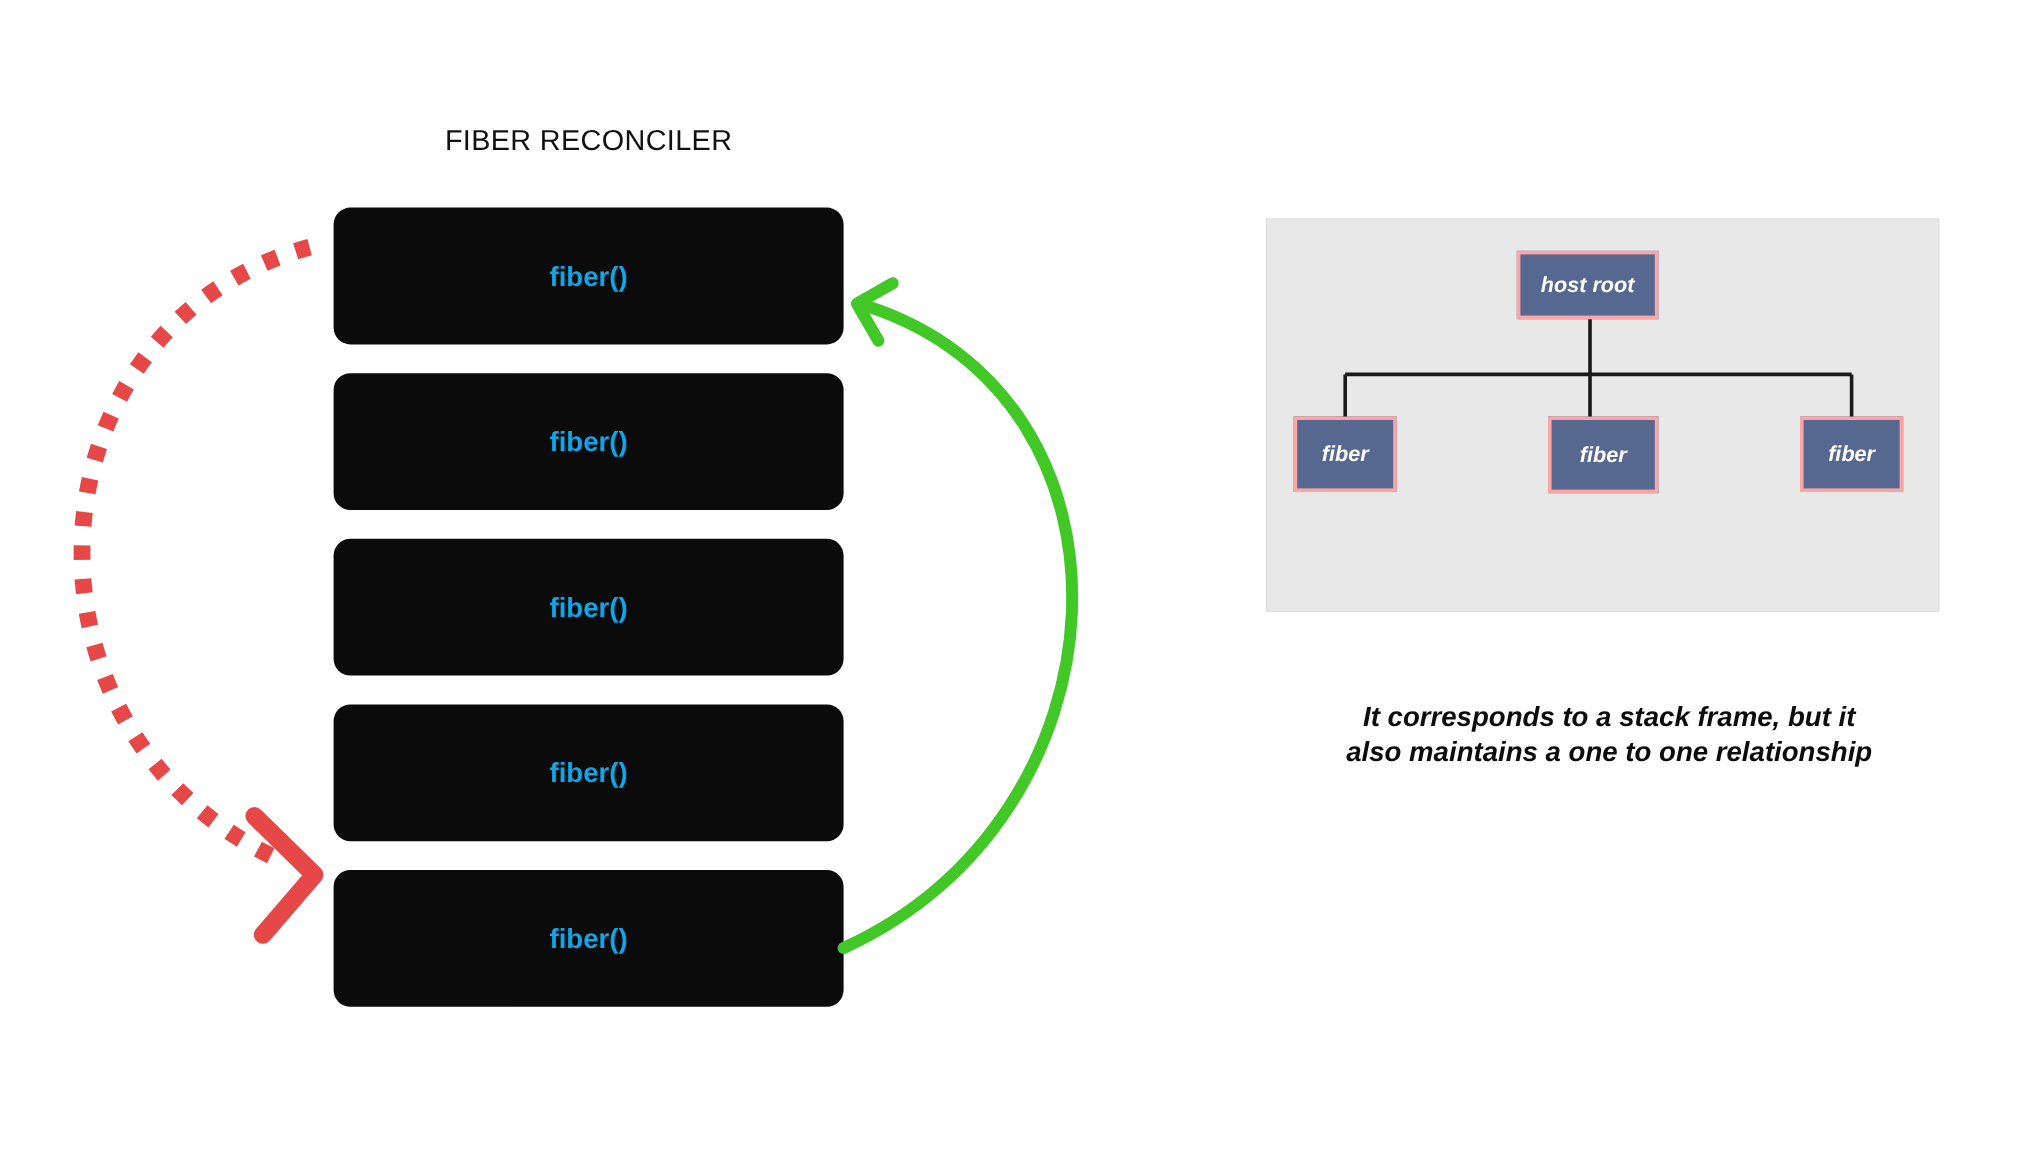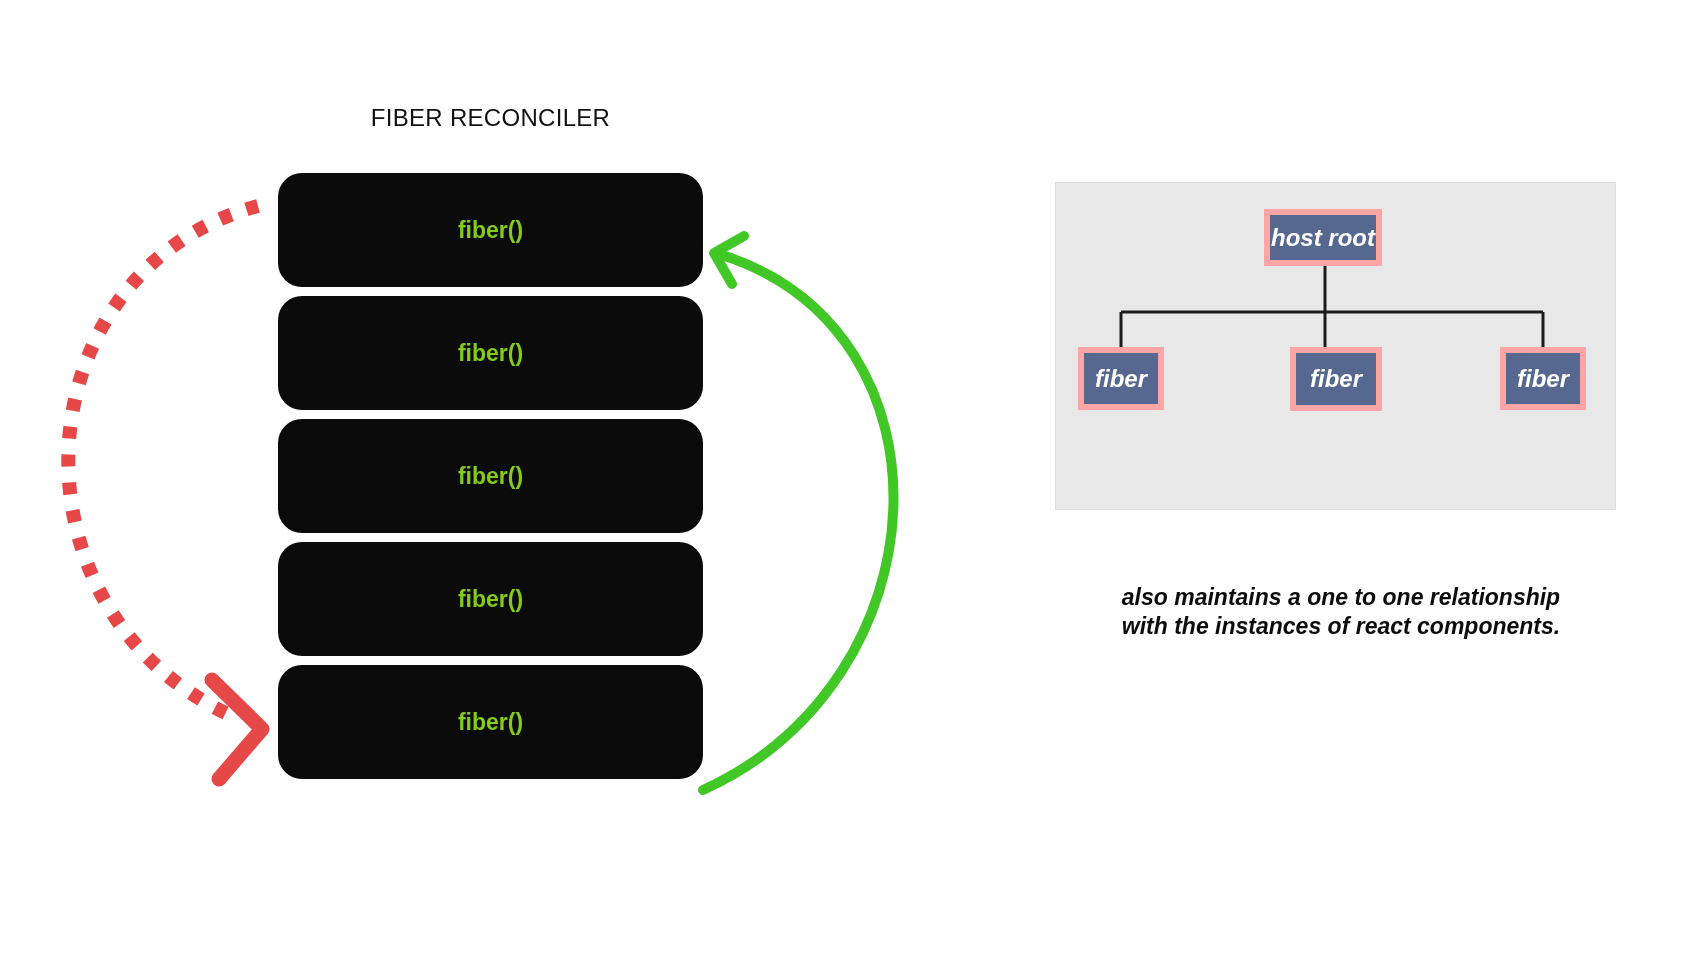--- a/index.html
+++ b/index.html
@@ -15,25 +15,25 @@
   .diagram-title {
     position: absolute;
     left: 278px; top: 104px; width: 425px;
     text-align: center;
     font-size: 24px; font-weight: normal; color: #111111;
     letter-spacing: 0.3px;
   }
   .stack { position: absolute; left: 278px; top: 173px; width: 425px; }
   .stack-box {
     width: 425px; height: 114px;
-    margin-bottom: 9px;
+    margin-bottom: 24px;
     background: #0b0b0b;
-    border-radius: 24px;
+    border-radius: 14px;
     display: flex; align-items: center; justify-content: center;
-    color: #84cc16; font-size: 23px; font-weight: bold;
+    color: #0ea5e9; font-size: 23px; font-weight: bold;
   }
   .overlay {
     position: absolute; left: 0; top: 0;
     width: 1683px; height: 969px;
     pointer-events: none;
   }
   .stack-caption {
     position: absolute;
     left: 225px; top: 856px; width: 640px;
     text-align: center;
@@ -44,23 +44,23 @@
   .caption-red { color: #ee2a24; }
   .tree-panel {
     position: absolute;
     left: 1055px; top: 182px; width: 561px; height: 328px;
     background: #e8e8e8;
     border: 1px solid #dedede;
   }
   .tree-node {
     position: absolute;
     background: #56688f;
-    border: 6px solid #fca5a5;
+    border: 3px solid #fca5a5;
     display: flex; align-items: center; justify-content: center;
-    color: #ffffff; font-size: 24px; font-weight: bold; font-style: italic;
+    color: #ffffff; font-size: 18px; font-weight: bold; font-style: italic;
   }
   .node-host-root { left: 1264px; top: 209px; width: 118px; height: 57px; }
   .node-fiber-1 { left: 1078px; top: 347px; width: 86px; height: 63px; }
   .node-fiber-2 { left: 1290px; top: 347px; width: 92px; height: 64px; }
   .node-fiber-3 { left: 1500px; top: 347px; width: 86px; height: 63px; }
   .tree-caption {
     position: absolute;
     left: 1091px; top: 583px; width: 500px;
     text-align: center;
     font-size: 23px; font-weight: bold; font-style: italic; color: #0c0c0c;
@@ -84,22 +84,22 @@
 
 
   <div class="tree-panel"></div>
 
   <div class="tree-node node-host-root">host root</div>
   <div class="tree-node node-fiber-1">fiber</div>
   <div class="tree-node node-fiber-2">fiber</div>
   <div class="tree-node node-fiber-3">fiber</div>
 
   <div class="tree-caption">
+    <div>It corresponds to a stack frame, but it</div>
     <div>also maintains a one to one relationship</div>
-    <div>with the instances of react components.</div>
   </div>
 
   <svg class="overlay" viewBox="0 0 1683 969" xmlns="http://www.w3.org/2000/svg">
 
     <path d="M 258 206 C 20 270, 0 610, 232 716" fill="none" stroke="#e64747" stroke-width="14" stroke-dasharray="12 16" stroke-linecap="butt"></path>
     <polyline points="212,680 262,729 219,779" fill="none" stroke="#e64747" stroke-width="15" stroke-linecap="round" stroke-linejoin="round"></polyline>
 
     <path d="M 703 790 C 945 680, 962 332, 722 255" fill="none" stroke="#41c826" stroke-width="10" stroke-linecap="round"></path>
     <polyline points="744,236 714,253 732,284" fill="none" stroke="#41c826" stroke-width="10" stroke-linecap="round" stroke-linejoin="round"></polyline>
 

